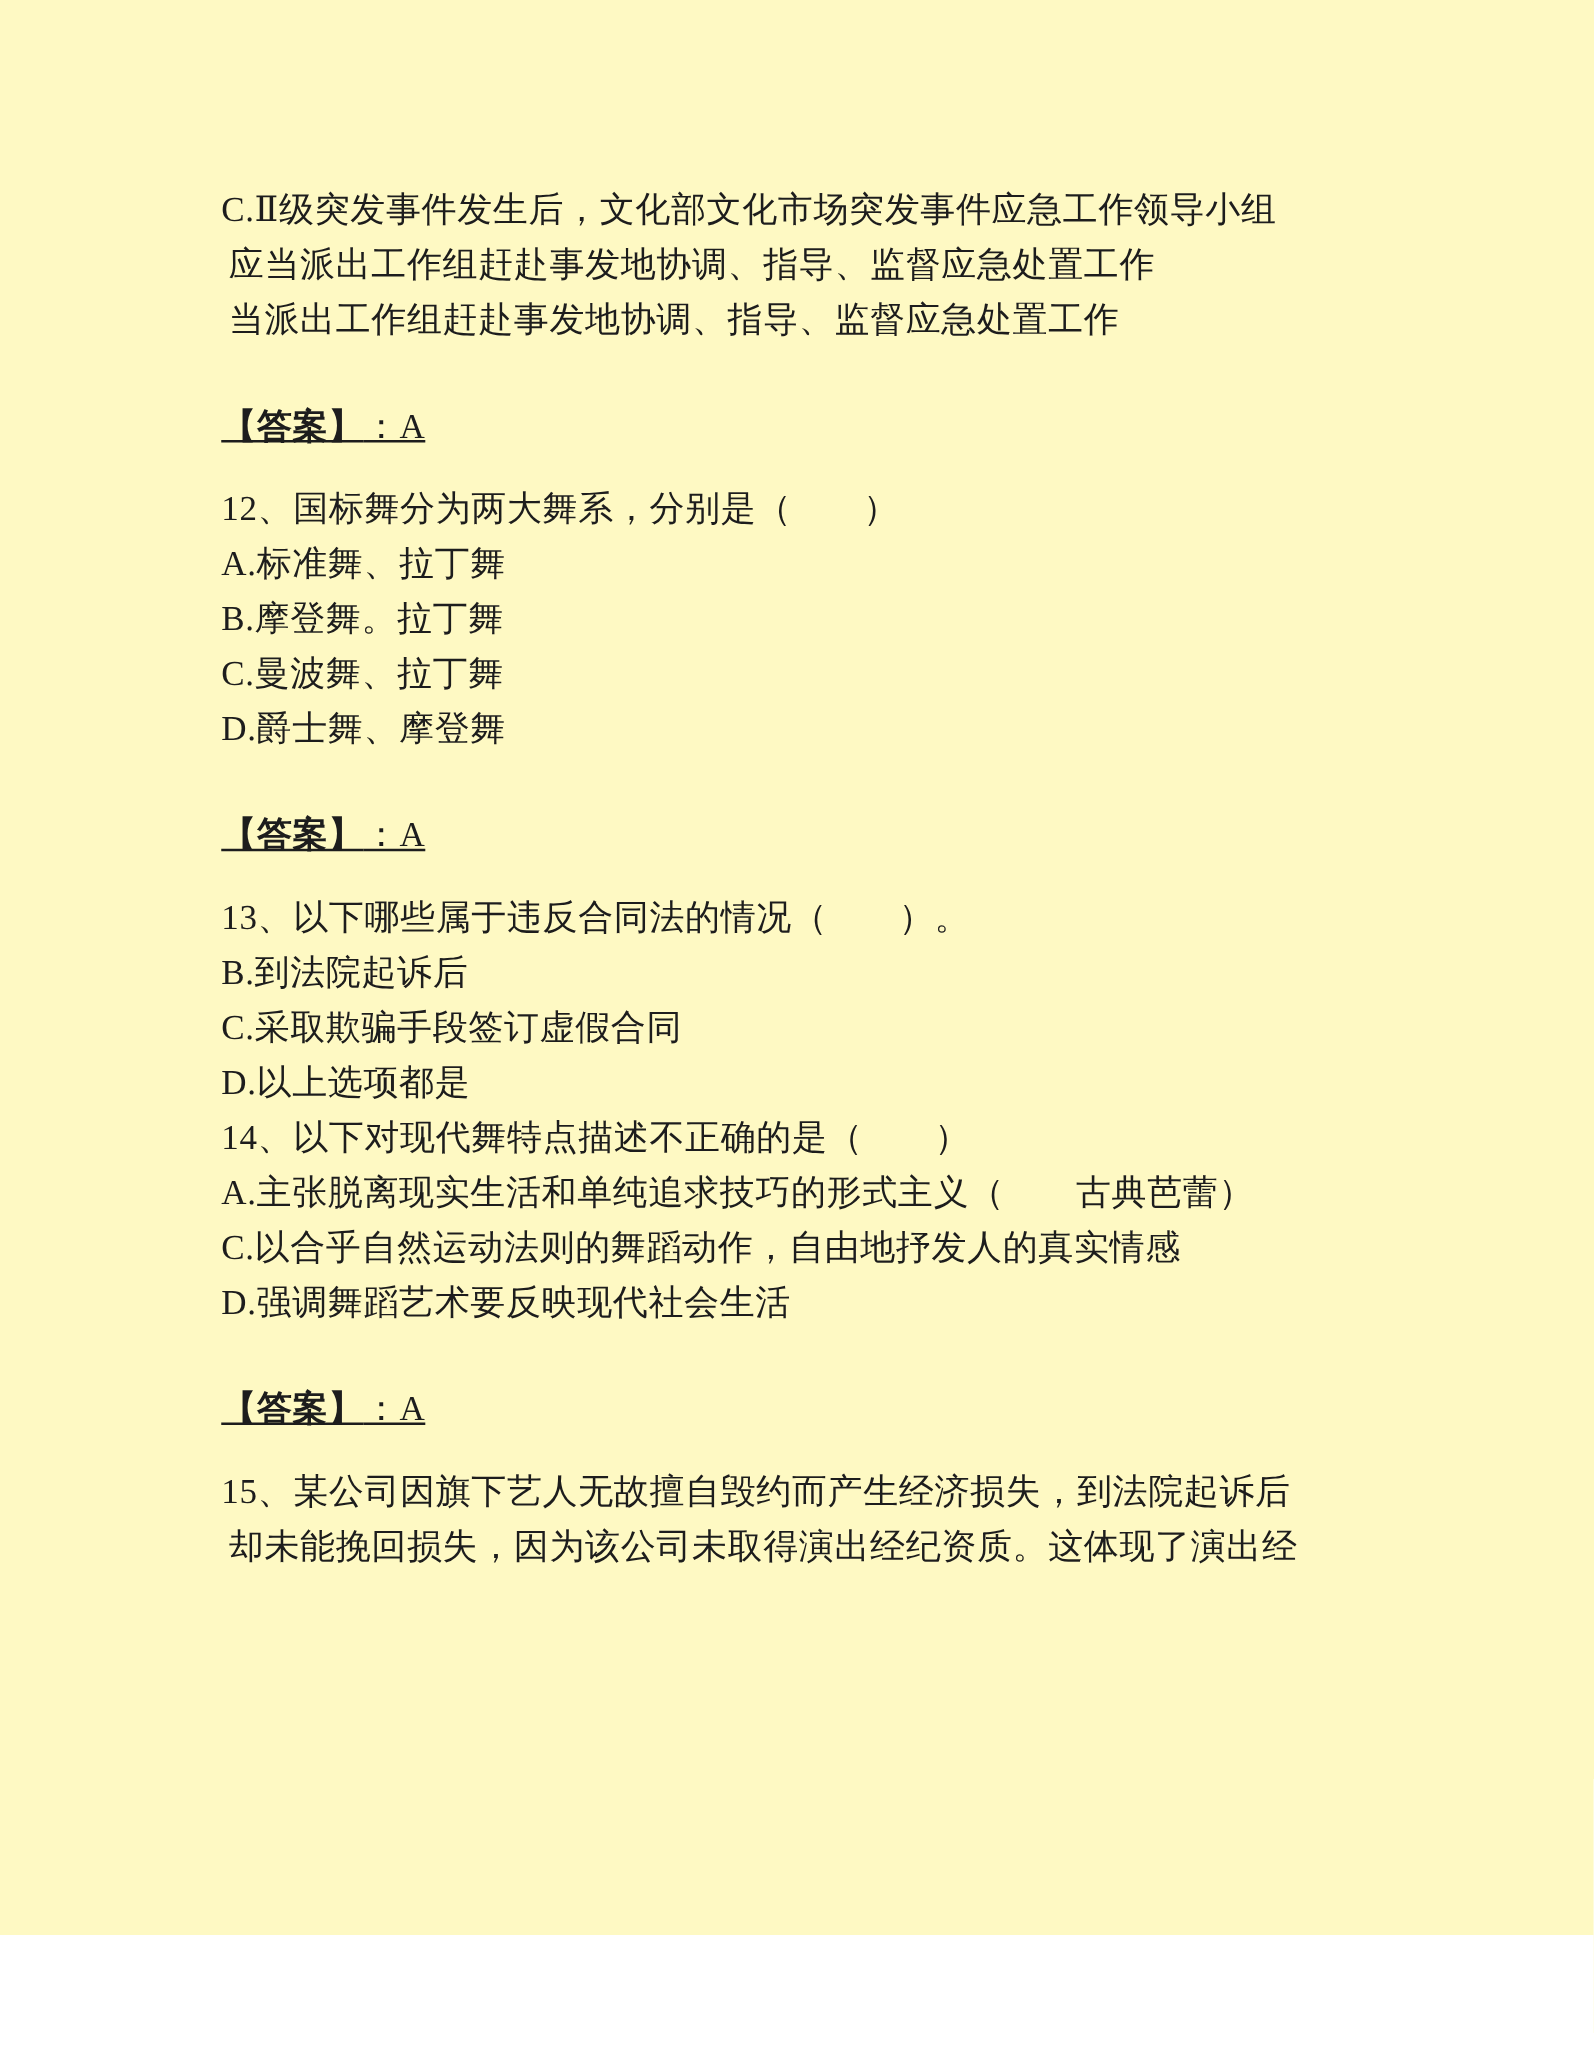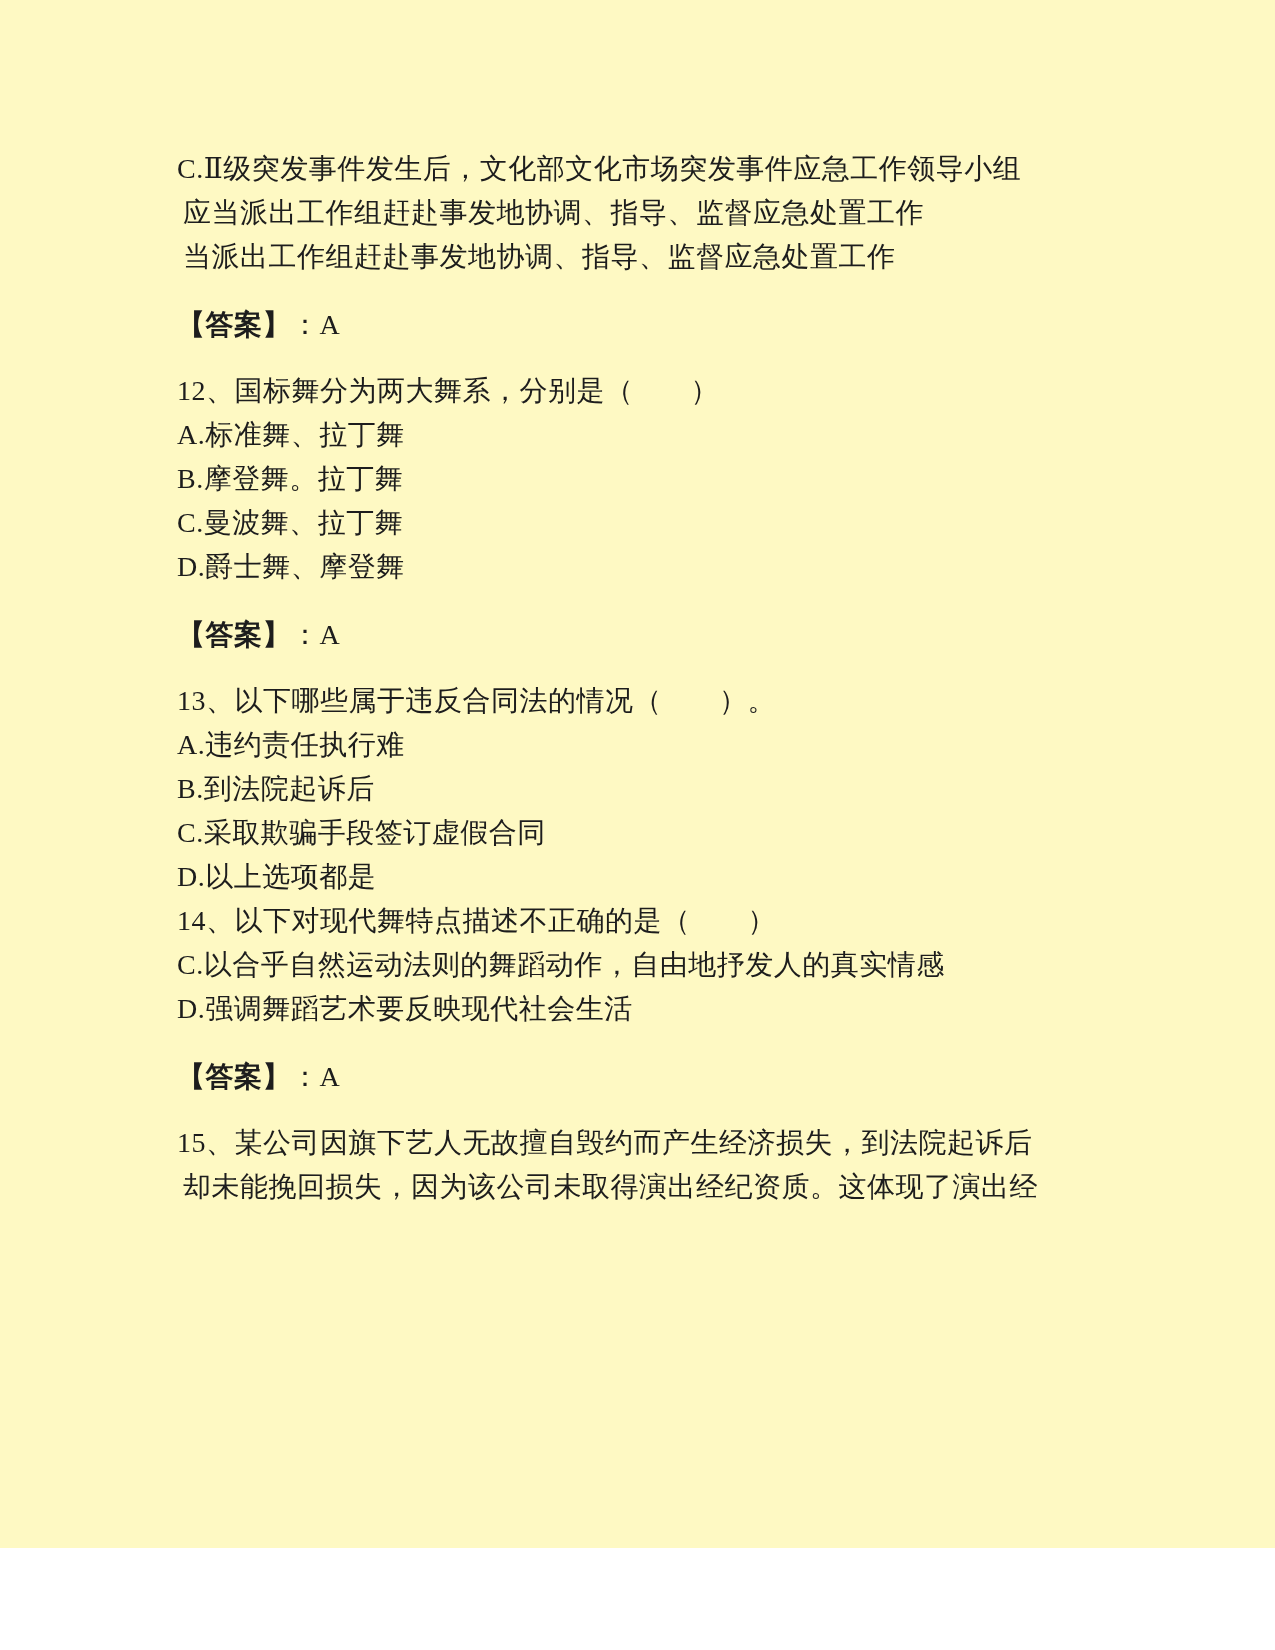--- a/index.html
+++ b/index.html
@@ -25,22 +25,23 @@
     line-height: 44px;
     letter-spacing: 0.5px;
   }
   .line {
     white-space: nowrap;
   }
   .line.cont {
     padding-left: 6px;
   }
   .line.answer {
-    margin-top: 24px;
+    margin-top: 41px;
     margin-bottom: 22px;
+    text-decoration: underline;
   }
   .answer-label {
     font-weight: bold;
   }
 </style>
 </head>
 <body>
 
 <div class="page">
   <div class="doc" id="doc-body">
@@ -60,31 +61,31 @@
   <div class="line">B.摩登舞。拉丁舞</div>
 
   <div class="line">C.曼波舞、拉丁舞</div>
 
   <div class="line">D.爵士舞、摩登舞</div>
 
   <div class="line answer"><span class="answer-label">【答案】</span><span class="answer-value">：A</span></div>
 
   <div class="line">13、以下哪些属于违反合同法的情况（　　）。</div>
 
-  <div class="line">A.违约责任执行难</div>
 
   <div class="line">B.到法院起诉后</div>
 
   <div class="line">C.采取欺骗手段签订虚假合同</div>
 
   <div class="line">D.以上选项都是</div>
 
 
   <div class="line">14、以下对现代舞特点描述不正确的是（　　）</div>
 
+  <div class="line">A.主张脱离现实生活和单纯追求技巧的形式主义（　　古典芭蕾）</div>
 
 
   <div class="line">C.以合乎自然运动法则的舞蹈动作，自由地抒发人的真实情感</div>
 
   <div class="line">D.强调舞蹈艺术要反映现代社会生活</div>
 
   <div class="line answer"><span class="answer-label">【答案】</span><span class="answer-value">：A</span></div>
 
   <div class="line">15、某公司因旗下艺人无故擅自毁约而产生经济损失，到法院起诉后</div>
 

